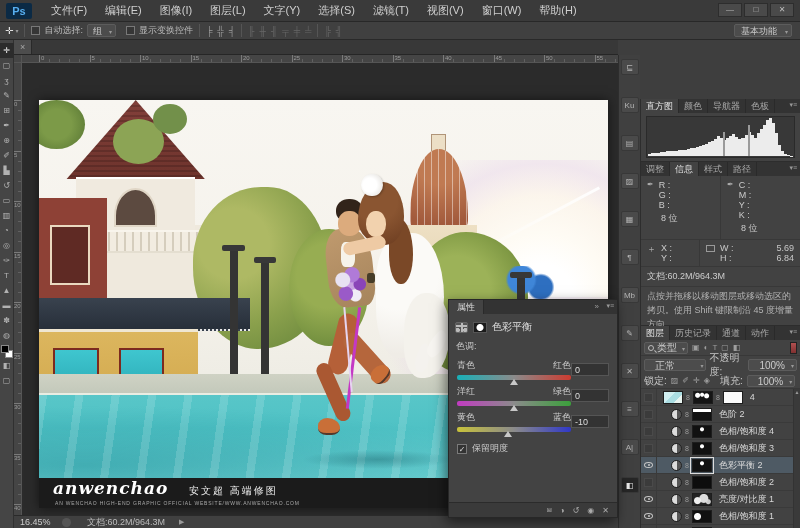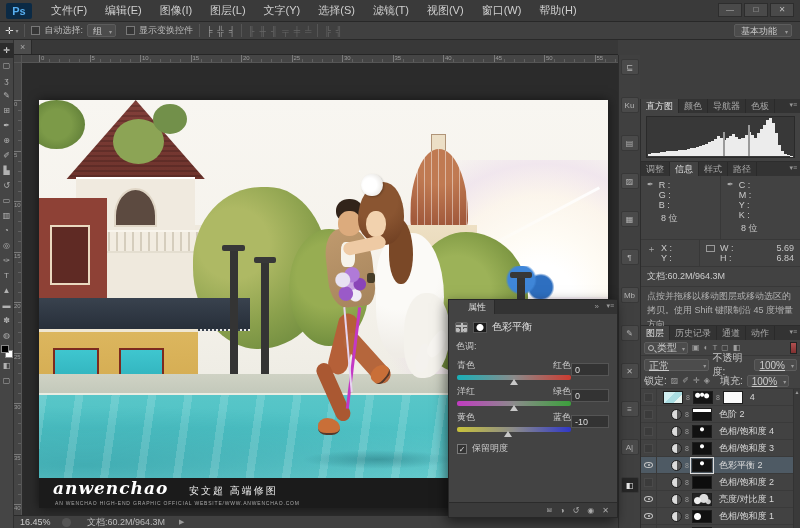--- a/index.html
+++ b/index.html
@@ -211,21 +211,21 @@
   .lp-filter{height:16px;display:flex;align-items:center;padding:0 3px;gap:4px;border-bottom:1px solid #383838;flex:0 0 auto;}
   .filter-select{background:#4c4c4c;border:1px solid #5c5c5c;border-radius:2px;height:12px;line-height:11px;
                  padding:0 10px 0 3px;position:relative;display:flex;align-items:center;gap:3px;}
   .filter-select::after{content:"▾";position:absolute;right:2px;top:1px;font-size:6px;color:#999;}
   .mag{width:6px;height:6px;border:1px solid #bbb;border-radius:50%;position:relative;}
   .mag::after{content:"";position:absolute;left:5px;top:5px;width:3px;height:1px;background:#bbb;transform:rotate(45deg);}
   .lp-ficons{display:flex;gap:4px;font-size:8px;color:#9d9d9d;}
   .filter-switch{margin-left:auto;width:7px;height:12px;background:linear-gradient(#b05050,#803030);border:1px solid #222;}
   .lp-blend{height:17px;display:flex;align-items:center;padding:0 3px;gap:3px;flex:0 0 auto;}
   .mini-select{background:#4c4c4c;border:1px solid #5c5c5c;border-radius:2px;height:12px;line-height:11px;
-               padding:0 11px 0 4px;position:relative;color:#ccc;text-decoration:underline;}
+               padding:0 11px 0 10px;position:relative;color:#ccc;}
   .mini-select::after{content:"▾";position:absolute;right:2px;top:1px;font-size:6px;color:#999;}
   .blend-select{width:70px;}
   .lp-lock{height:16px;display:flex;align-items:center;padding:0 3px;gap:4px;border-bottom:1px solid #383838;flex:0 0 auto;}
   .lock-ico{font-size:8px;color:#9d9d9d;}
   .layer-list{flex:1;overflow:hidden;position:relative;}
   .layer-row{height:17px;display:flex;align-items:center;border-bottom:1px solid #3a3a3a;}
   .layer-row.selected{background:#4e5a64;}
   .eye-cell{width:16px;height:100%;border-right:1px solid #3a3a3a;display:flex;align-items:center;justify-content:center;flex:0 0 auto;}
   .i-eye{width:9px;height:6px;border:1px solid #c8c8c8;border-radius:50%;position:relative;}
   .i-eye::after{content:"";position:absolute;left:2.5px;top:1px;width:2px;height:2px;border-radius:50%;background:#c8c8c8;}
@@ -255,21 +255,21 @@
   .layer-name{margin-left:4px;font-size:9px;color:#d8d8d8;white-space:nowrap;}
   .list-scroll{position:absolute;right:0;top:0;bottom:0;width:7px;background:#3a3a3a;border-left:1px solid #333;
                display:flex;flex-direction:column;justify-content:space-between;align-items:center;font-size:5px;color:#999;}
   .lp-footer{height:14px;background:#3c3c3c;border-top:1px solid #2d2d2d;display:flex;align-items:center;
              justify-content:flex-end;gap:8px;padding-right:8px;font-size:8px;color:#a8a8a8;flex:0 0 auto;}
   .lp-footer span{font-style:normal;}
 
   
   .props{position:absolute;left:448px;top:299px;width:170px;height:219px;background:#434343;
          border:1px solid #272727;box-shadow:-2px 4px 12px rgba(0,0,0,.55);z-index:40;font-size:9px;}
-  .props-tabbar{height:14px;background:#333;display:flex;position:relative;margin-left:11px;}
+  .props-tabbar{height:14px;background:#333;display:flex;position:relative;}
   .props-tab{background:#434343;padding:1px 8px 0;color:#ddd;border-right:1px solid #2a2a2a;}
   .props-collapse{position:absolute;right:18px;top:2px;font-size:8px;color:#999;}
   .props-head{display:flex;align-items:center;gap:5px;padding:6px 6px 4px;}
   .i-balance{width:13px;height:11px;background:
       radial-gradient(circle at 15% 80%,#bbb 0 2px,rgba(0,0,0,0) 2.5px),
       radial-gradient(circle at 85% 80%,#bbb 0 2px,rgba(0,0,0,0) 2.5px),
       linear-gradient(#bbb,#bbb) 50% 0/2px 9px no-repeat,
       linear-gradient(#bbb,#bbb) 50% 2px/12px 2px no-repeat,#555;
       border:1px solid #666;border-radius:2px;}
   .i-maskbox{width:14px;height:11px;background:radial-gradient(circle,#fff 0 3px,#1a1a1a 4px);border:1px solid #555;}

